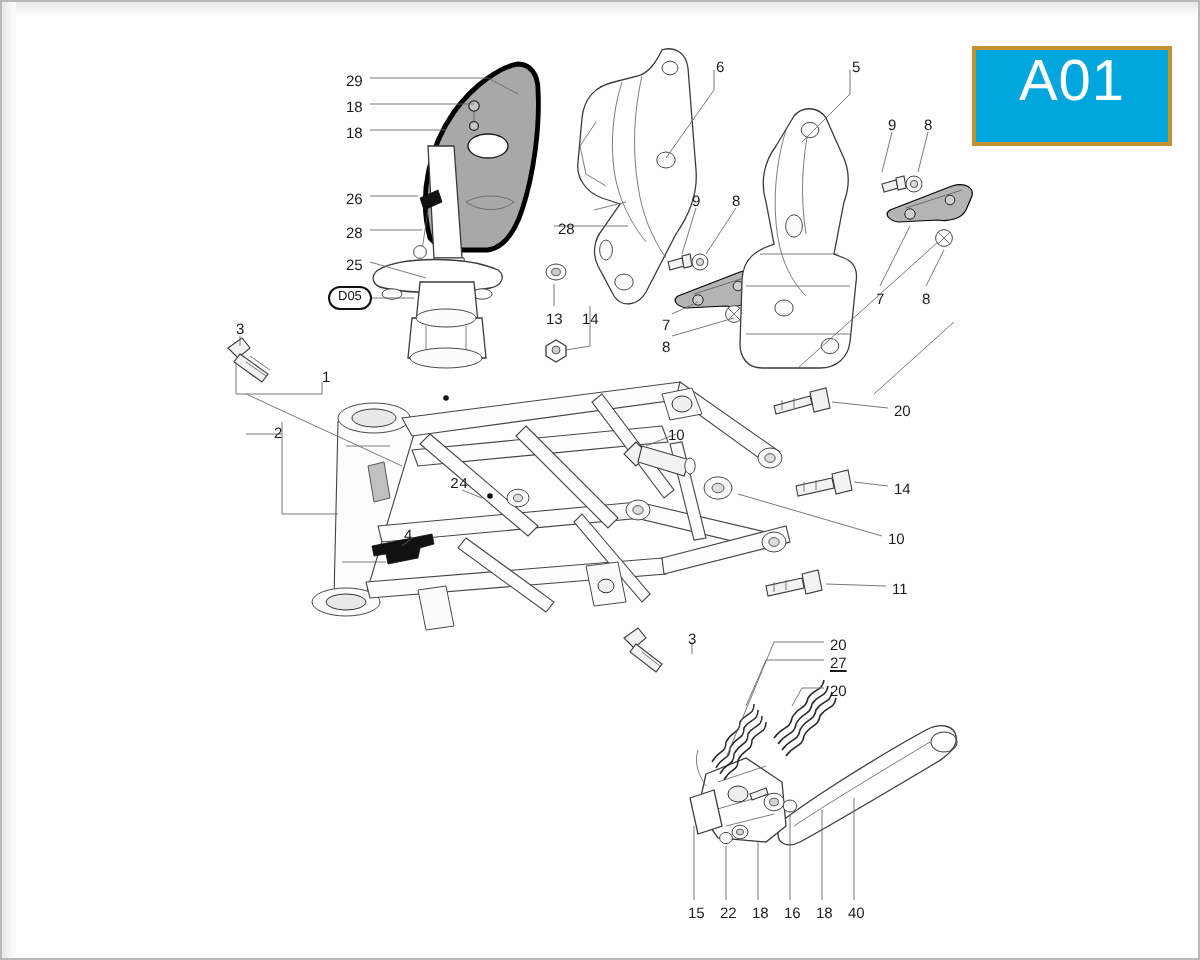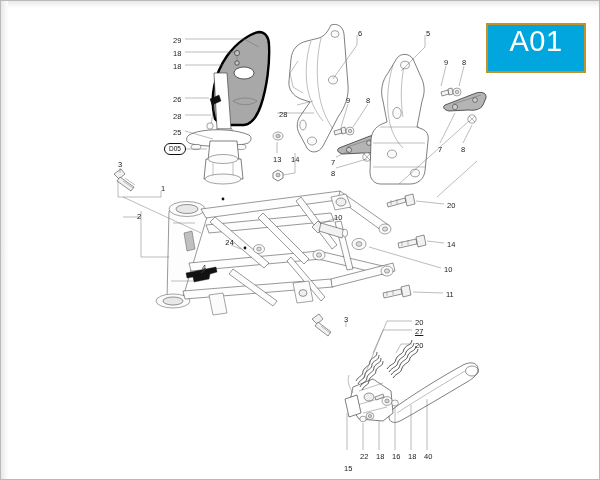--- a/index.html
+++ b/index.html
@@ -372,21 +372,21 @@
       <div class="lbl" style="left: 201px; top: 263px;">4</div>
       <div class="lbl" style="left: 343px; top: 315px;">3</div>
       <div class="lbl" style="left: 446px; top: 201px;">20</div>
       <div class="lbl" style="left: 446px; top: 240px;">14</div>
       <div class="lbl" style="left: 333px; top: 213px;">10</div>
       <div class="lbl" style="left: 443px; top: 265px;">10</div>
       <div class="lbl" style="left: 445px; top: 290px;">11</div>
       <div class="lbl" style="left: 414px; top: 318px;">20</div>
       <div class="lbl" style="left: 414px; top: 327px; text-decoration: underline;">27</div>
       <div class="lbl" style="left: 414px; top: 341px;">20</div>
-      <div class="lbl" style="left: 343px; top: 452px; margin-top: 12px;">15</div>
+      <div class="lbl" style="left: 343px; top: 452px;">15</div>
       <div class="lbl" style="left: 359px; top: 452px;">22</div>
       <div class="lbl" style="left: 375px; top: 452px;">18</div>
       <div class="lbl" style="left: 391px; top: 452px;">16</div>
       <div class="lbl" style="left: 407px; top: 452px;">18</div>
       <div class="lbl" style="left: 423px; top: 452px;">40</div>
     </div>
 
 </div>
 
 </body></html>

